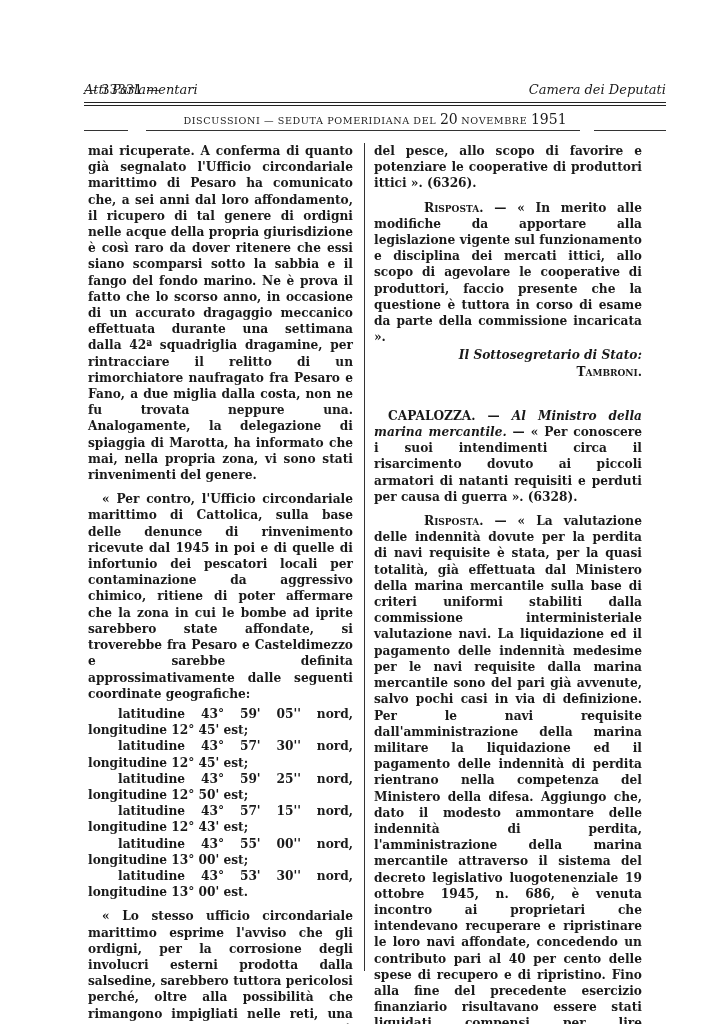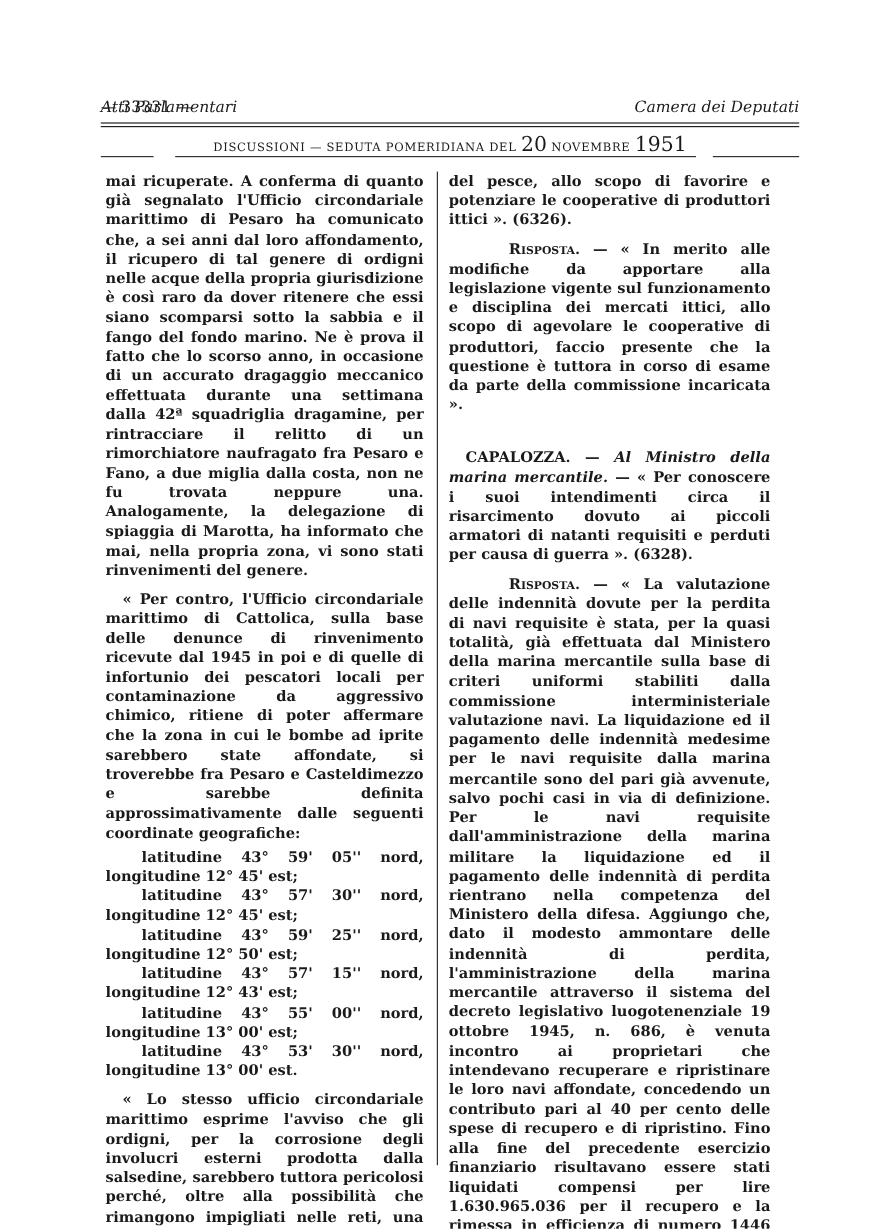--- a/index.html
+++ b/index.html
@@ -16,21 +16,21 @@
     .running-head .center { position: absolute; left: 0; right: 0; text-align: left; font-style: normal; top: 0; }
     .running-head .right { position: absolute; right: 0; top: 0; }
     .rule-thick {
       position: absolute; left: 84px; top: 102px; width: 582px; height: 0;
       border-top: 1.6px solid #222; border-bottom: 0.8px solid #222; padding-top: 1.5px;
     }
     .session-head {
       position: absolute; left: 84px; top: 111px; width: 582px; text-align: center;
       font-size: 9.6px; letter-spacing: 0.6px;
     }
-    .session-head .date { font-size: 17px; letter-spacing: 0; }
+    .session-head .date { font-size: 14px; letter-spacing: 0; }
     .rule-thin {
       position: absolute; top: 130px; height: 0; border-top: 0.8px solid #333;
     }
     .col {
       position: absolute; top: 143px; width: 265px;
       font-size: 12.2px; line-height: 16.2px; text-align: justify;
       hyphens: manual;
     }
     .col.left { left: 88px; }
     .col.right { left: 374px; width: 268px; }
@@ -79,16 +79,20 @@
   </div>
   <p class="ind sp">« Lo stesso ufficio circondariale marittimo esprime l'avviso che gli ordigni, per la corrosione degli involucri esterni prodotta dalla salsedine, sarebbero tuttora pericolosi perché, oltre alla possibilità che rimangono impigliati nelle reti, una qualunque causa esterna può provocare lo spandimento del liquido contenuto negli stessi. Il Ministero della marina mercantile oltre al caso citato non ha notizia di recenti rinvenimenti di bombe di iprite, né di infortuni provocati da esse ».</p>
 
 </div>
 
 <div class="divider"></div>
 
 <div class="col right">
   <p>del pesce, allo scopo di favorire e potenziare le cooperative di produttori ittici ». (6326).</p>
   <p class="ind sp"><span class="sc">Risposta.</span><span> — « In merito alle modifiche da apportare alla legislazione vigente sul funzionamento e disciplina dei mercati ittici, allo scopo di agevolare le cooperative di produttori, faccio presente che la questione è tuttora in corso di esame da parte della commissione incaricata ».</span></p>
+  <p class="sig">
+    <span>Il Sottosegretario di Stato:</span>
+    <span class="sc">Tambroni.</span>
+  </p>
   <p class="ind gap"><span>CAPALOZZA.</span><span> — </span><span class="it">Al Ministro della marina mercantile.</span><span> — « Per conoscere i suoi intendimenti circa il risarcimento dovuto ai piccoli armatori di natanti requisiti e perduti per causa di guerra ». (6328).</span></p>
   <p class="ind sp"><span class="sc">Risposta.</span><span> — « La valutazione delle indennità dovute per la perdita di navi requisite è stata, per la quasi totalità, già effettuata dal Ministero della marina mercantile sulla base di criteri uniformi stabiliti dalla commissione interministeriale valutazione navi. La liquidazione ed il pagamento delle indennità medesime per le navi requisite dalla marina mercantile sono del pari già avvenute, salvo pochi casi in via di definizione. Per le navi requisite dall'amministrazione della marina militare la liquidazione ed il pagamento delle indennità di perdita rientrano nella competenza del Ministero della difesa. Aggiungo che, dato il modesto ammontare delle indennità di perdita, l'amministrazione della marina mercantile attraverso il sistema del decreto legislativo luogotenenziale 19 ottobre 1945, n. 686, è venuta incontro ai proprietari che intendevano recuperare e ripristinare le loro navi affondate, concedendo un contributo pari al 40 per cento delle spese di recupero e di ripristino. Fino alla fine del precedente esercizio finanziario risultavano essere stati liquidati compensi per lire 1.630.965.036 per il recupero e la rimessa in efficienza di numero 1446 unità inferiori alle 500 tonnellate per complessive 95.197,65 tonnellate di stazza lorda.</span></p>
   <p class="ind" style="margin-top:3px">« Inoltre l'articolo 26 della legge 8 marzo 1949, n. 75, in favore dei proprietari di navi mercantile fino a 150 tonnellate di stazza lorda, perdute per cause di guerra e che costituivano l'unico mezzo di lavoro non ancora sostituito, ha previsto, per la ricostruzione di una nuova unità dello stesso tipo, contributi pari al 33 od al 50 per cento circa del costo presunto della nuova costruzione a seconda che si tratti rispettivamente di navi da traffico o da pesca. La stessa norma pre-</p>
 </div>
 
 </body></html>

